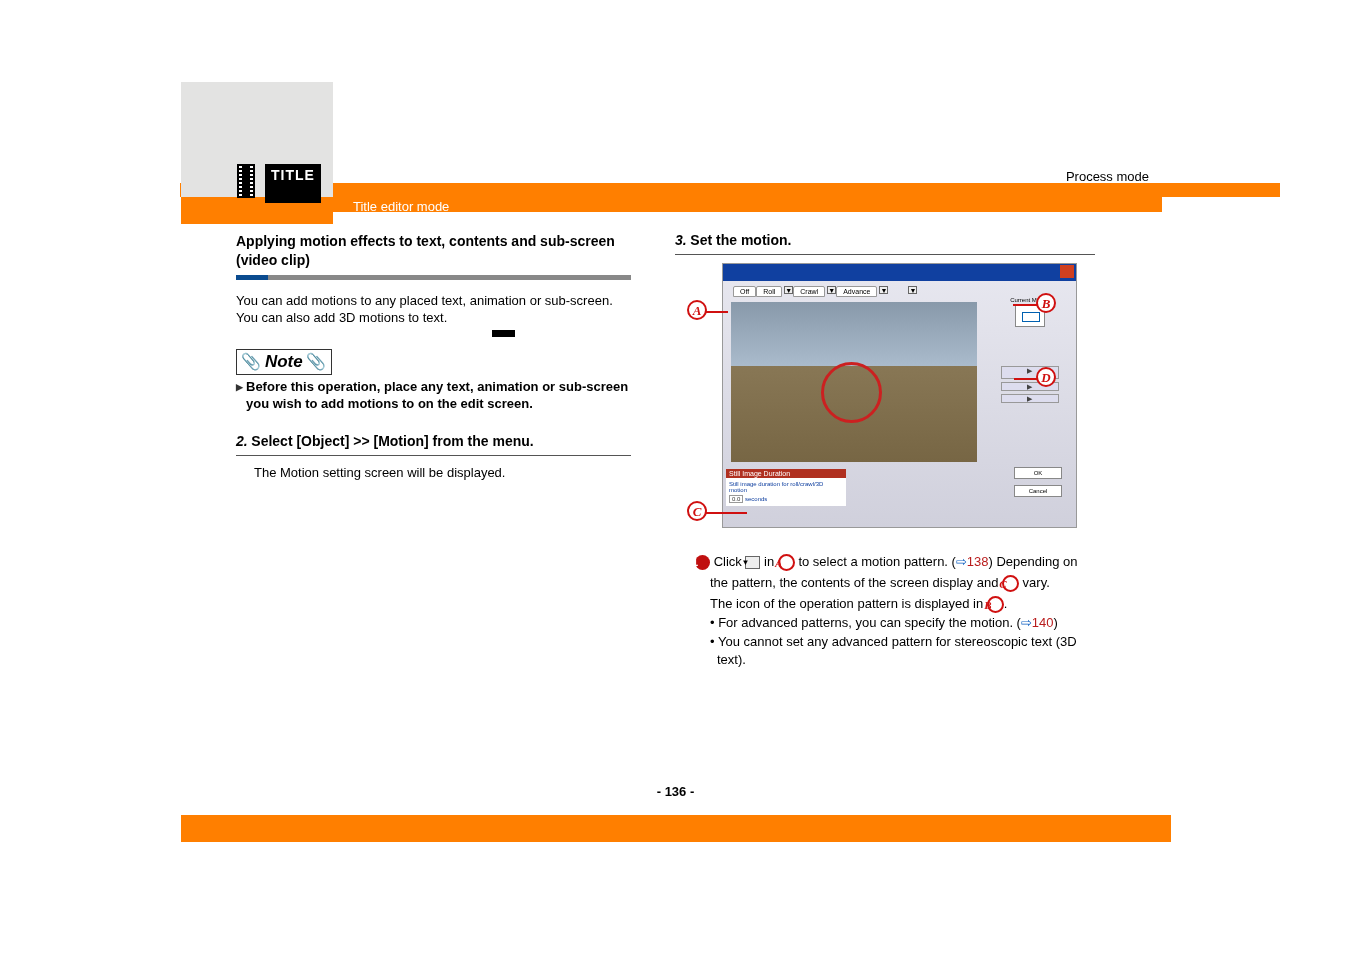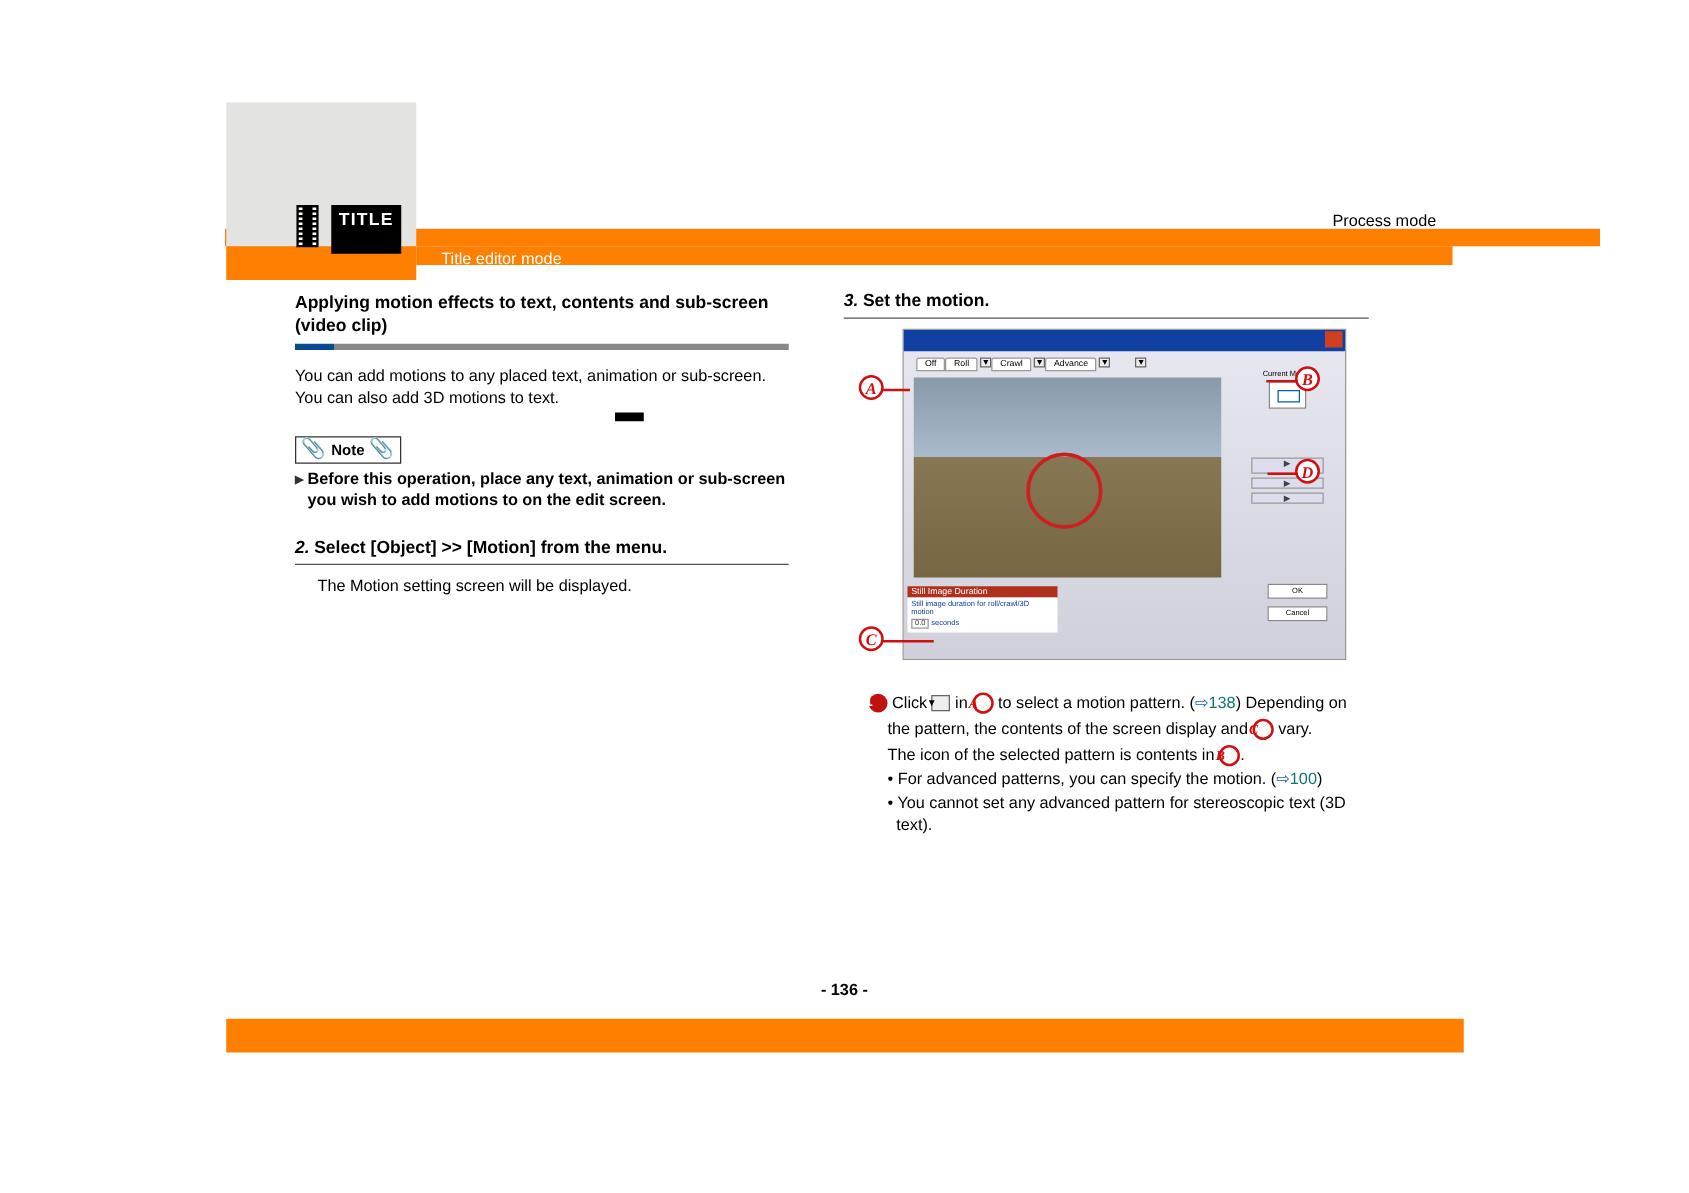--- a/index.html
+++ b/index.html
@@ -126,21 +126,21 @@
     padding: 2px 4px;
     margin-top: 22px;
     margin-bottom: 3px;
     gap: 4px;
   }
   .clip-icon {
     color: #ff7f00;
     font-size: 16px;
     line-height: 1;
   }
-  .note-label { font-weight: bold; font-size: 12px; }
+  .note-label { font-weight: bold; font-size: 17px; font-style: italic; }
   .note-bullet {
     font-size: 13px;
     line-height: 1.35;
     padding-left: 10px;
     position: relative;
     font-weight: bold;
   }
   .note-bullet::before {
     content: '▶';
     font-size: 9px;
@@ -379,21 +379,21 @@
     padding-left: 35px;
     text-indent: -15px;
   }
   .sub-bullet {
     padding-left: 42px;
     text-indent: -7px;
     font-size: 13px;
     line-height: 1.4;
   }
   .link {
-    color: #0f766e;
+    color: #b91c1c;
     text-align: right;
   }
   .arrow-link {
     color: #1060c0;
   }
   .page-num {
     position: absolute;
     left: 0;
     top: 784px;
     width: 1351px;
@@ -527,25 +527,25 @@
   <div class="substep">
     <span class="circled-num">1</span>
     <span>Click </span>
     <span class="dropdown-icon">▼</span>
     <span> in </span>
     <span class="callout-inline">A</span>
     <span> to select a motion pattern. (</span><span class="arrow-link">⇨</span><span class="link">138</span><span>) Depending on the pattern, the contents of the screen display and </span>
     <span class="callout-inline">C</span>
     <span> vary.</span>
     <br>
-    <span>The icon of the selected pattern is contents in </span>
+    <span>The icon of the operation pattern is displayed in </span>
     <span class="callout-inline">B</span><span>.</span>
   </div>
   <div class="sub-bullet">
-    • <span>For advanced patterns, you can specify the motion. (</span><span class="arrow-link">⇨</span><span class="link">100</span><span>)</span>
+    • <span>For advanced patterns, you can specify the motion. (</span><span class="arrow-link">⇨</span><span class="link">140</span><span>)</span>
   </div>
   <div class="sub-bullet">
     • <span>You cannot set any advanced pattern for stereoscopic text (3D text).</span>
   </div>
 </div>
 
 <span class="callout ca-A">A</span>
 <span class="callout ca-B">B</span>
 <span class="callout ca-C">C</span>
 <span class="callout ca-D">D</span>

